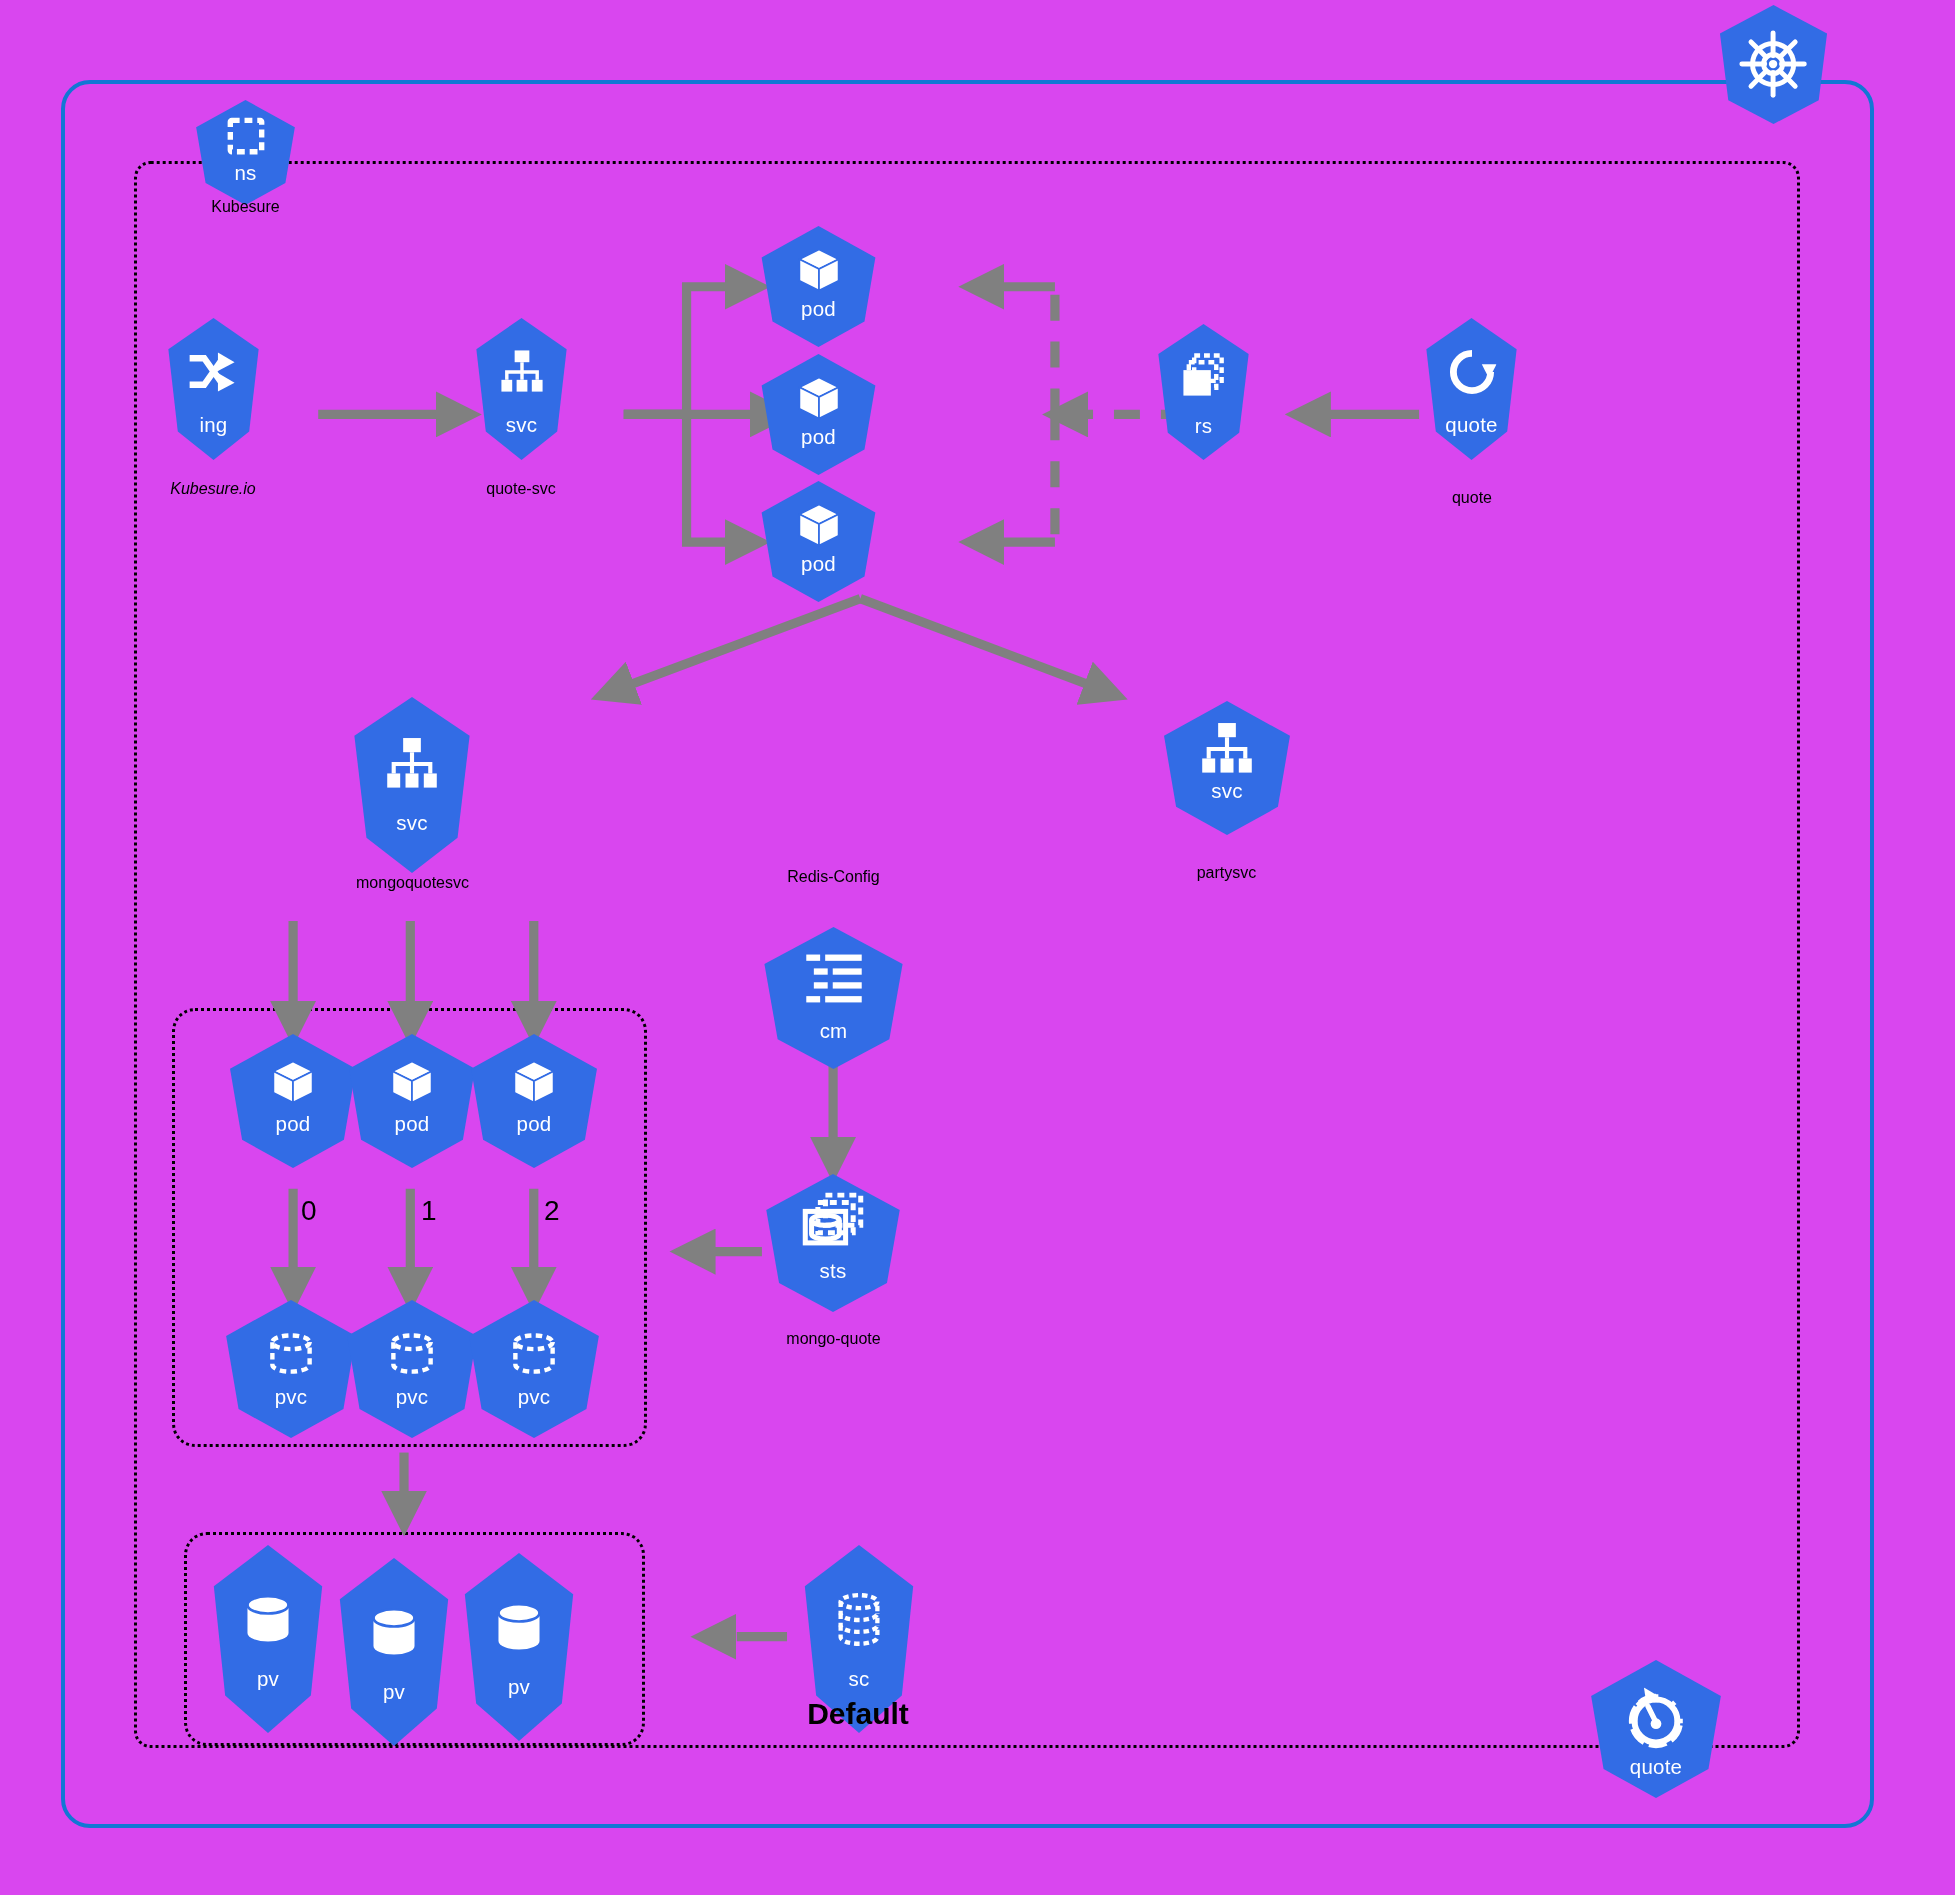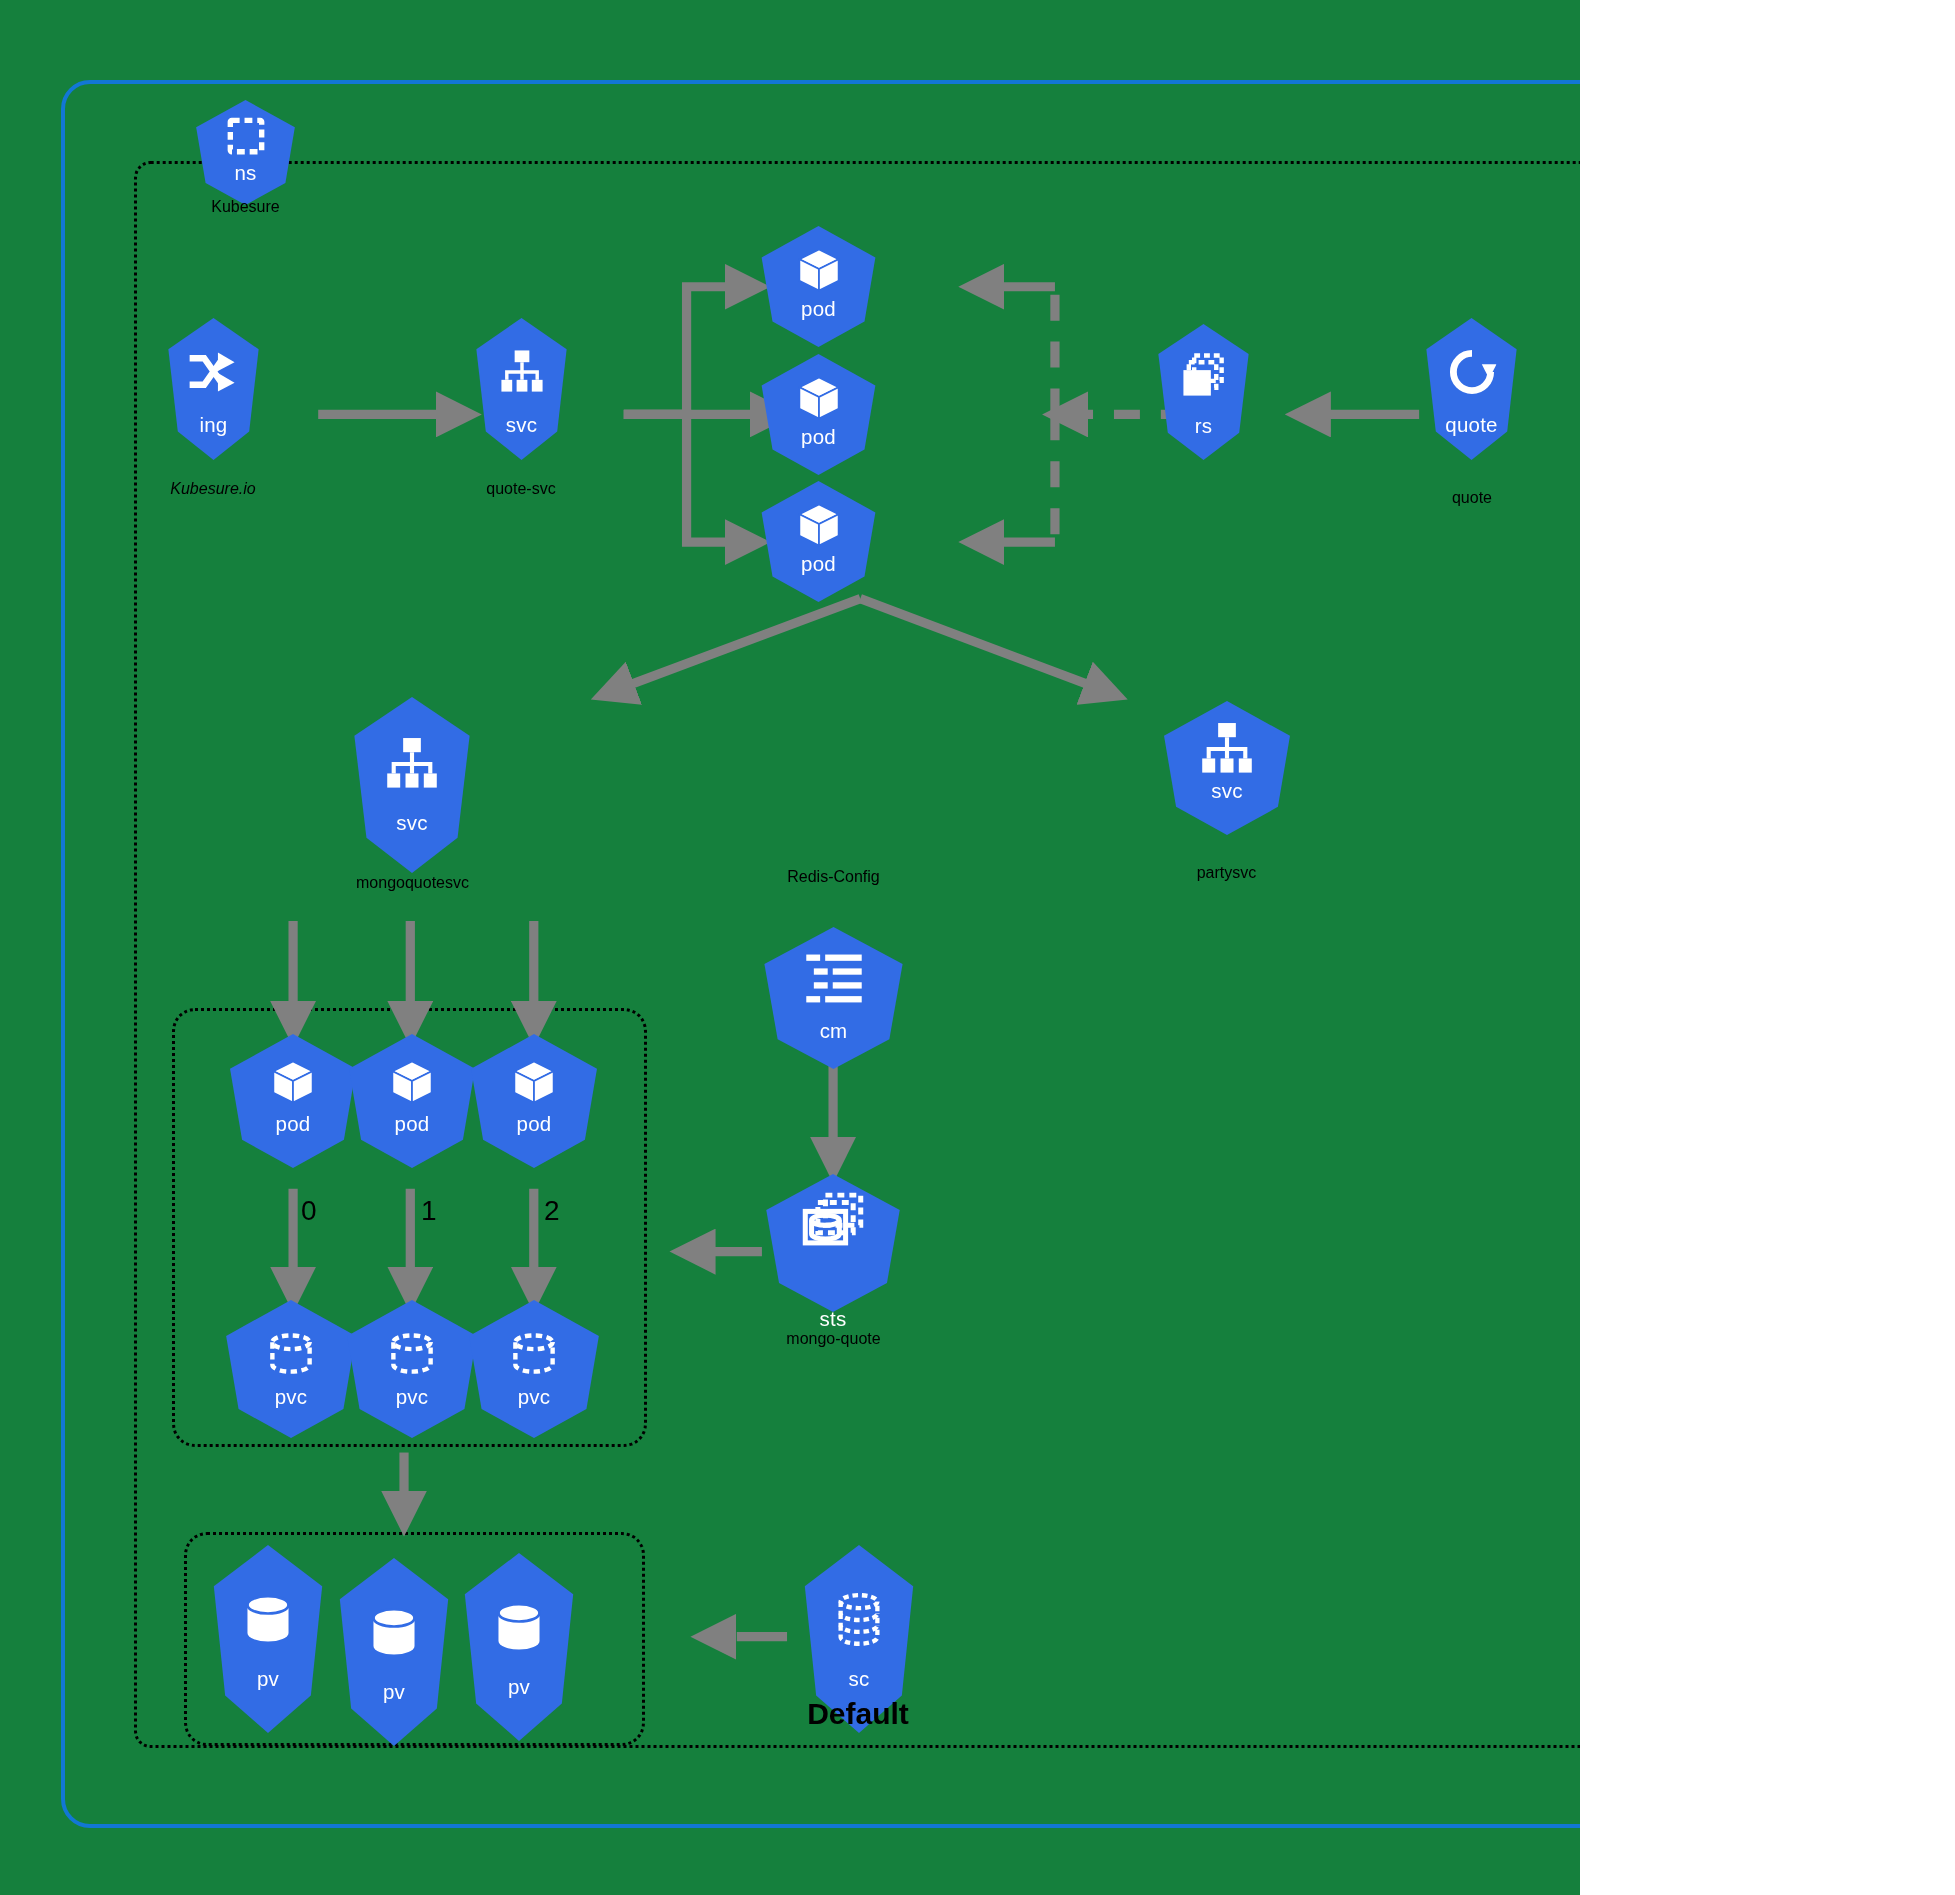--- a/index.html
+++ b/index.html
@@ -5,23 +5,23 @@
   html, body {
     margin: 0;
     padding: 0;
     background: #ffffff;
   }
   body {
     font-family: "Liberation Sans", sans-serif;
   }
   #canvas {
     position: relative;
-    width: 1580px;
+    width: 1955px;
     height: 1895px;
-    background: #15803d;
+    background: #d946ef;
     overflow: hidden;
   }
   
   .cluster-frame {
     position: absolute;
     left: 61px;
     top: 80px;
     width: 1813px;
     height: 1748px;
     border: 4.6px solid #1277d4;
@@ -392,21 +392,21 @@
           <rect x="38" y="4" width="56" height="48"></rect>
           <rect x="26" y="16" width="56" height="48"></rect>
         </g>
         <rect x="6" y="30" width="64" height="50" fill="none" stroke="#ffffff" stroke-width="8"></rect>
         <g fill="none" stroke="#ffffff" stroke-width="8">
           <ellipse cx="38" cy="44" rx="22" ry="8"></ellipse>
           <path d="M16,44 L16,66 A22,8 0 0,0 60,66 L60,44"></path>
         </g>
       </svg>
     </div>
-    <div class="kind" style="top:63%;margin-top:48px;">sts</div>
+    <div class="kind" style="top:63%;">sts</div>
   </div>
   <div class="caption" style="left:729px; top:1331px; width:209px;">mongo-quote</div>
 
   <div class="node" style="left:226px; top:1034px; width:134px; height:134px;">
     <div class="hepta"></div>
     <div class="glyph">
       <svg viewBox="0 0 100 100">
         <g fill="#ffffff" stroke="#326ce5" stroke-width="3.5" stroke-linejoin="round">
           <polygon points="50,8 90,28 50,48 10,28"></polygon>
           <polygon points="10,28 50,48 50,92 10,72"></polygon>

